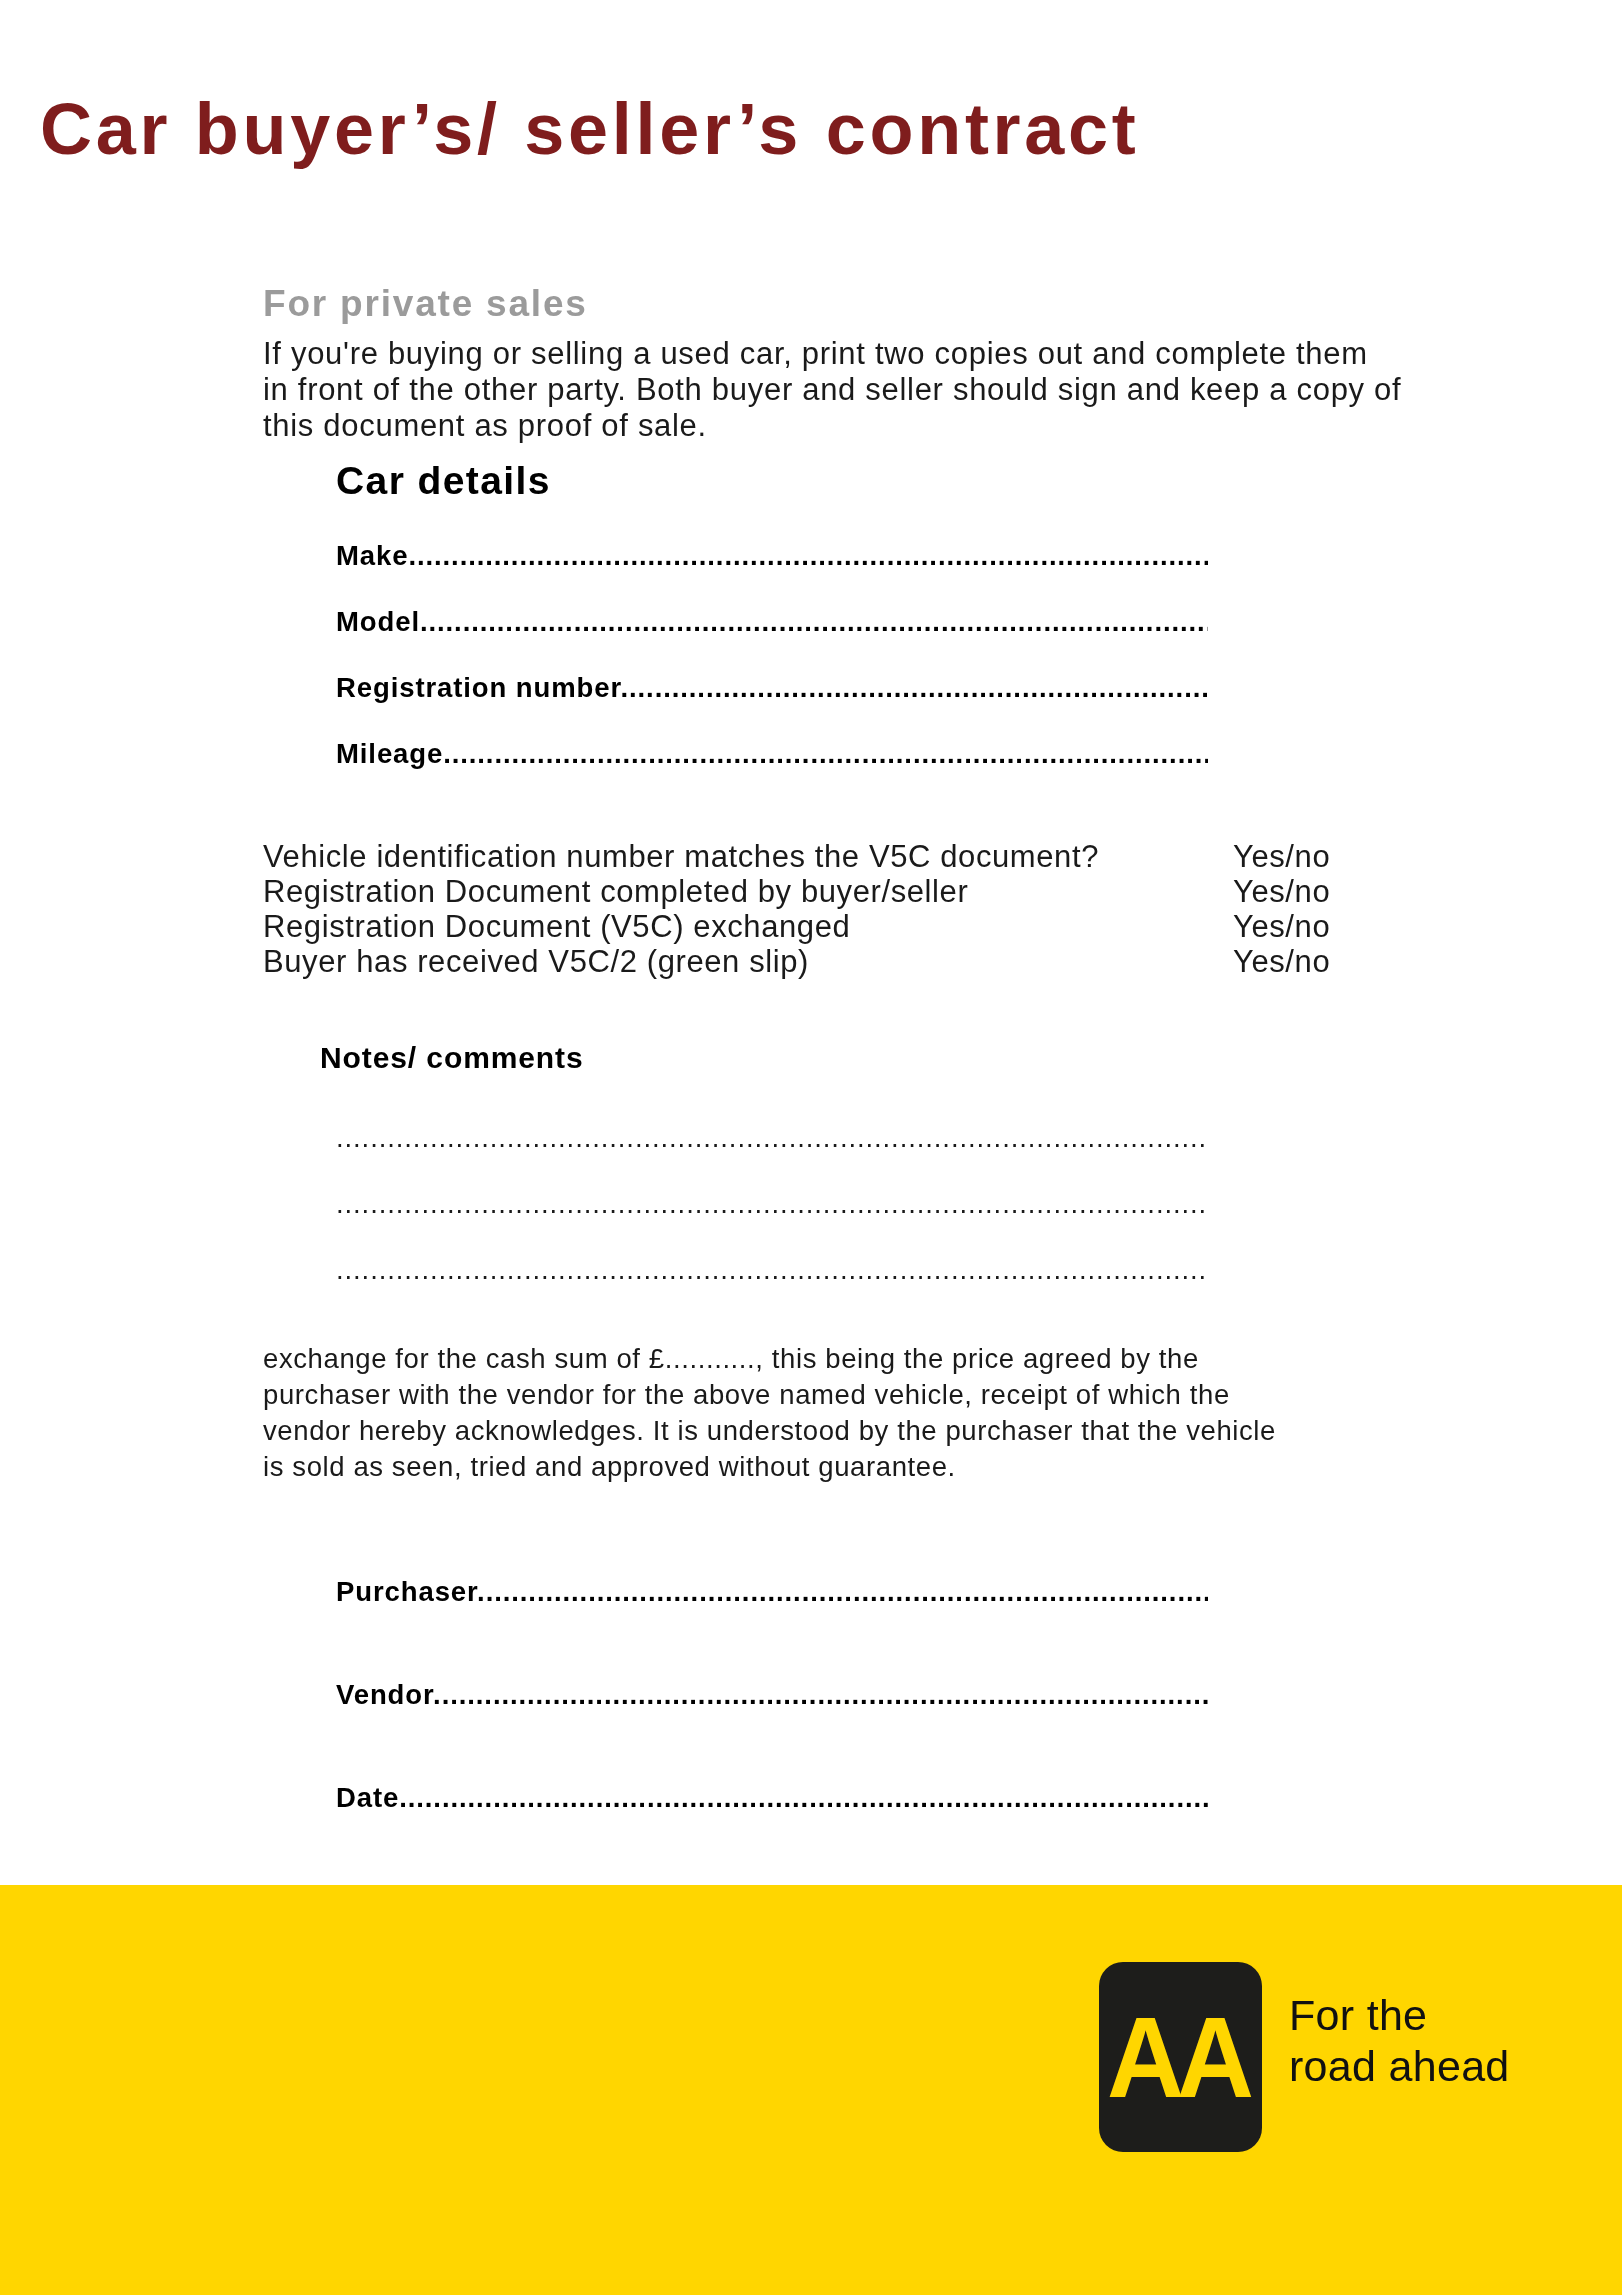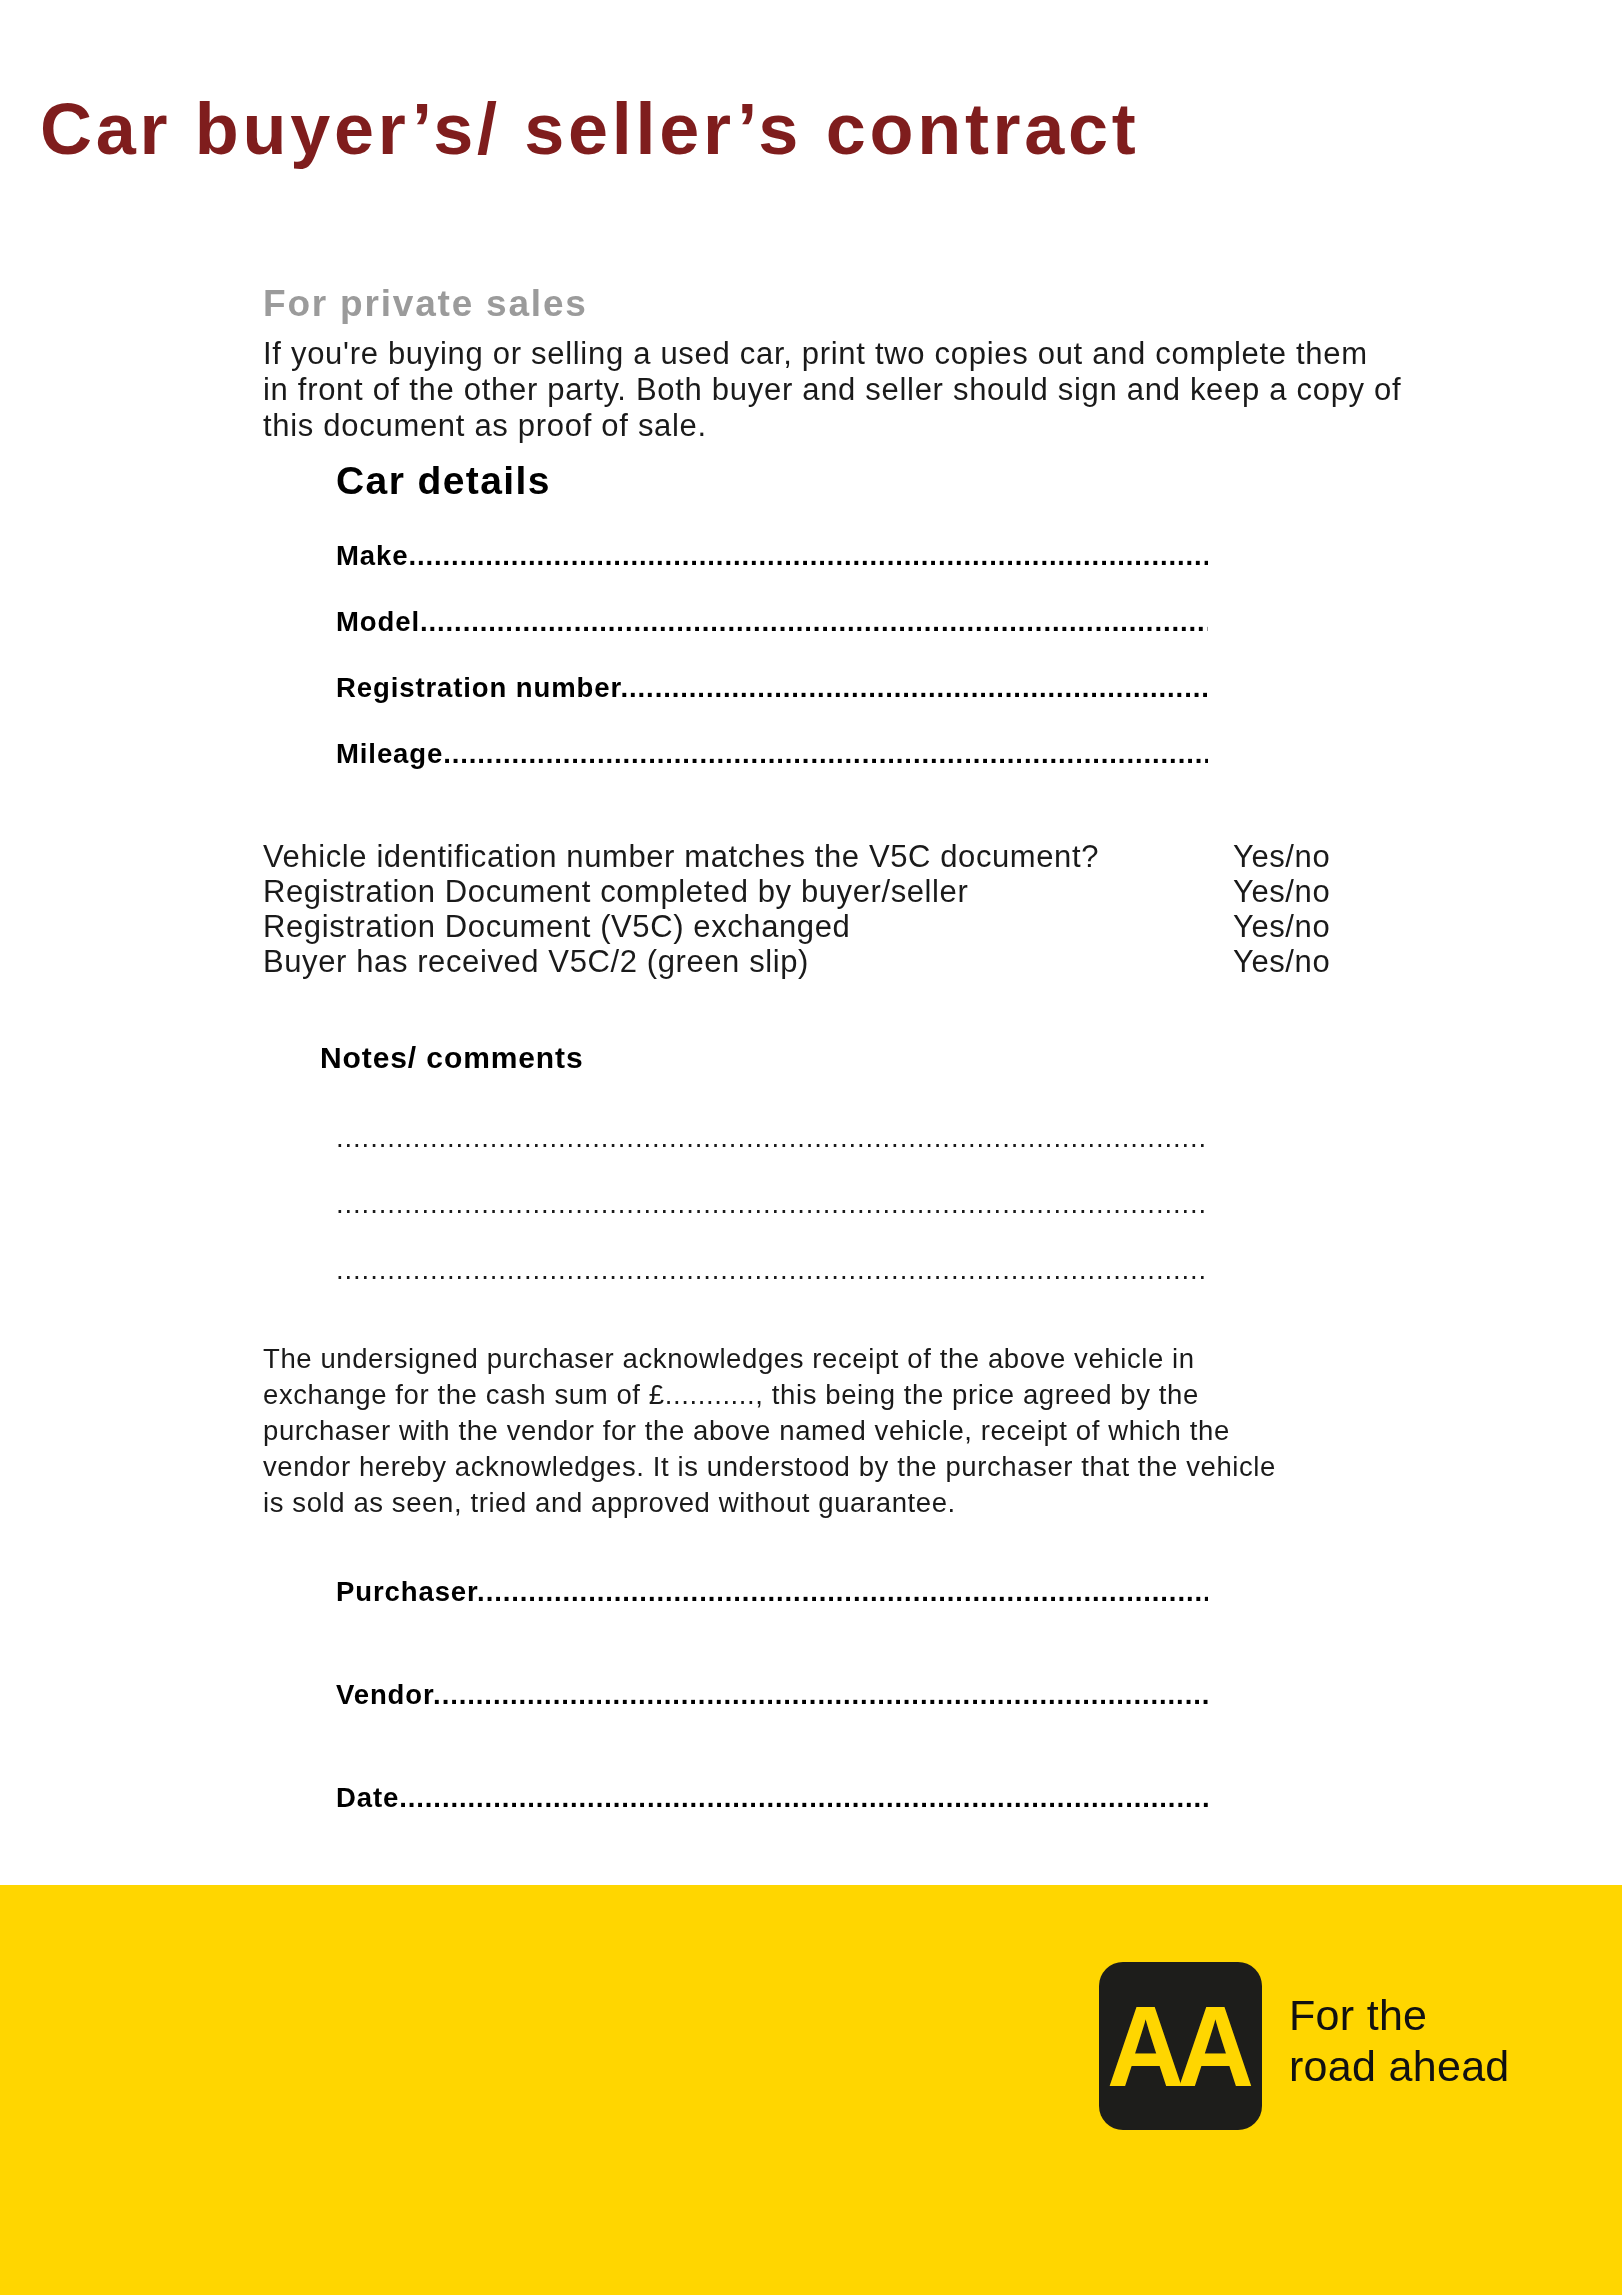--- a/index.html
+++ b/index.html
@@ -131,21 +131,21 @@
     top: 1885px;
     width: 1623px;
     height: 410px;
     background: #ffd600;
   }
   .aa-logo {
     position: absolute;
     left: 1099px;
     top: 77px;
     width: 163px;
-    height: 168px;
+    height: 190px;
     background: #1d1d1b;
     border-radius: 24px;
     display: flex;
     align-items: center;
     justify-content: center;
   }
   .aa-logo-text {
     color: #ffd600;
     font-size: 107px;
     font-weight: 700;
@@ -208,21 +208,20 @@
 
   <div class="notes-heading">Notes/ comments</div>
 
   <div class="note-lines">
     <div class="noteline">........................................................................................................................</div>
     <div class="noteline">........................................................................................................................</div>
     <div class="noteline">........................................................................................................................</div>
   </div>
 
   <div class="legal">
-    <div>The undersigned purchaser acknowledges receipt of the above vehicle in</div>
     <div>exchange for the cash sum of £..........., this being the price agreed by the</div>
     <div>purchaser with the vendor for the above named vehicle, receipt of which the</div>
     <div>vendor hereby acknowledges. It is understood by the purchaser that the vehicle</div>
     <div>is sold as seen, tried and approved without guarantee.</div>
   </div>
 
   <div class="signatures">
     <div class="sigline">Purchaser........................................................................................................................</div>
     <div class="sigline">Vendor........................................................................................................................</div>
     <div class="sigline">Date........................................................................................................................</div>

